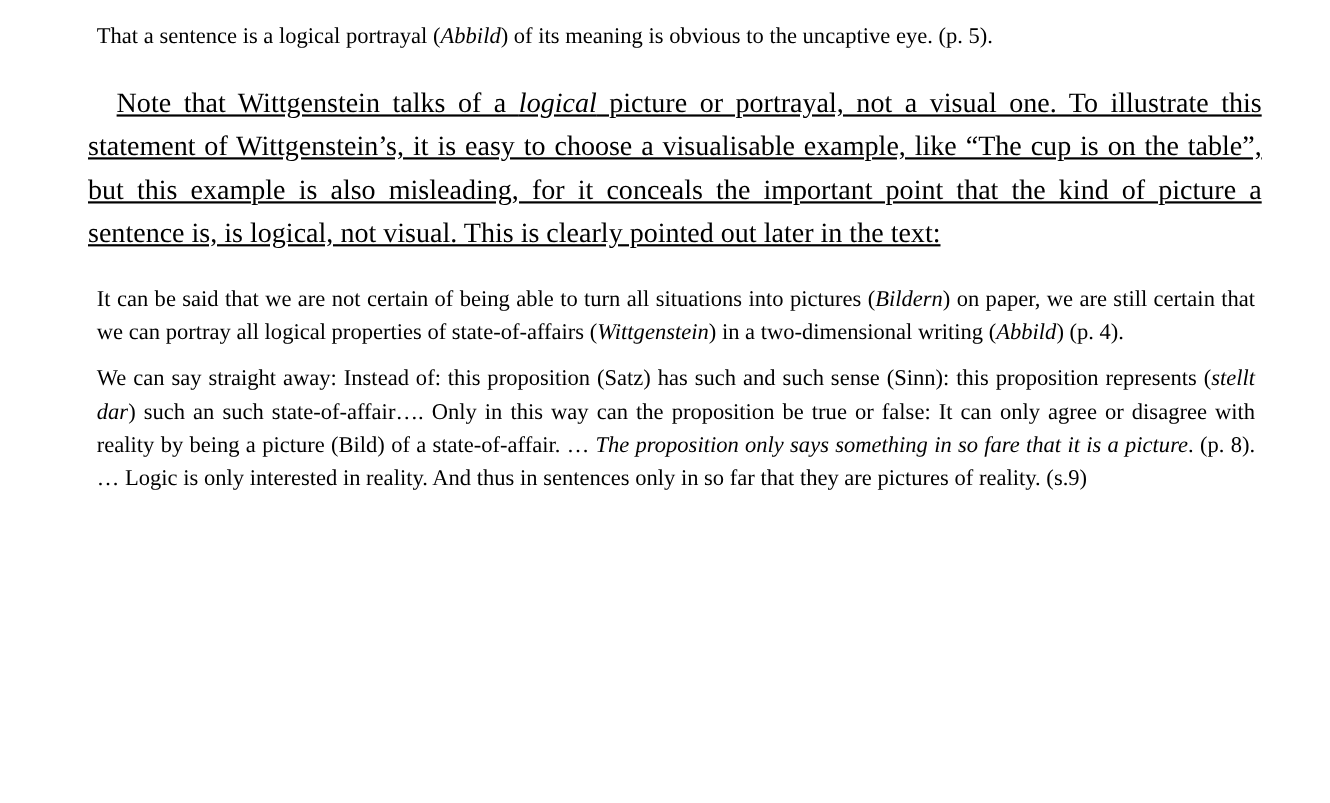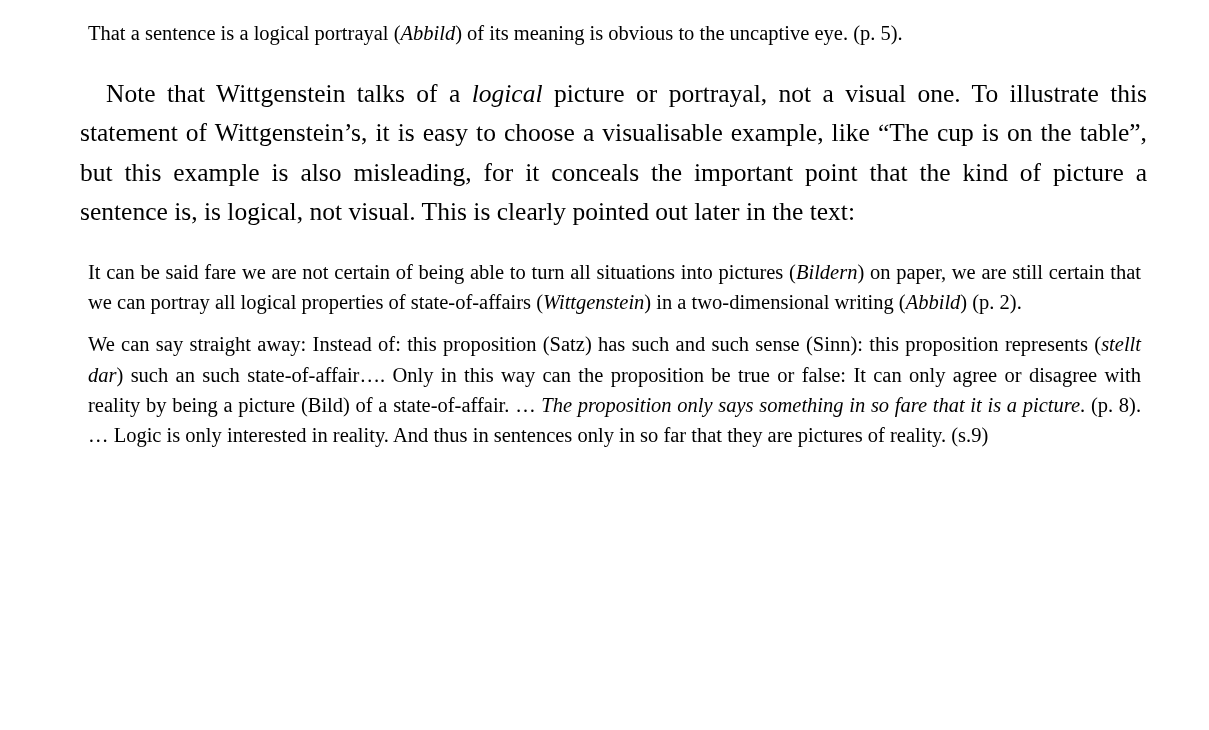--- a/index.html
+++ b/index.html
@@ -36,20 +36,21 @@
   .quote.q3 { margin-top: 12px; }
 
   
   .body-para {
     font-size: 25.5px;
     line-height: 1.54;
     text-align: justify;
     text-justify: inter-word;
     margin: 26px 0 0 0;
     text-indent: 26px;
+    text-decoration: underline;
   }
   .body-line {
     font-size: 25.5px;
     line-height: 1.54;
     margin: 26px 0 0 0;
     text-indent: 4px;
   }
   .it { font-style: italic; }
 </style>
 </head>
@@ -59,21 +60,21 @@
 
   <div class="quote q1">
     <span>That a sentence is a logical portrayal (</span><span class="it">Abbild</span><span>) of its meaning is obvious to the uncaptive eye. (p. 5).</span>
   </div>
 
   <p class="body-para">
     <span>Note that Wittgenstein talks of a </span><span class="it">logical</span><span> picture or portrayal, not a visual one. To illustrate this statement of Wittgenstein’s, it is easy to choose a visualisable example, like “The cup is on the table”, but this example is also misleading, for it conceals the important point that the kind of picture a sentence is, is logical, not visual. This is clearly pointed out later in the text:</span>
   </p>
 
   <div class="quote q2">
-    <span>It can be said fare we are not certain of being able to turn all situations into pictures (</span><span class="it">Bildern</span><span>) on paper, we are still certain that we can portray all logical properties of state-of-affairs (</span><span class="it">Wittgenstein</span><span>) in a two-dimensional writing (</span><span class="it">Abbild</span><span>) (p. 2).</span>
+    <span>It can be said that we are not certain of being able to turn all situations into pictures (</span><span class="it">Bildern</span><span>) on paper, we are still certain that we can portray all logical properties of state-of-affairs (</span><span class="it">Wittgenstein</span><span>) in a two-dimensional writing (</span><span class="it">Abbild</span><span>) (p. 4).</span>
   </div>
 
 
   <div class="quote q3">
     <span>We can say straight away: Instead of: this proposition (Satz) has such and such sense (Sinn): this proposition represents (</span><span class="it">stellt dar</span><span>) such an such state-of-affair…. Only in this way can the proposition be true or false: It can only agree or disagree with reality by being a picture (Bild) of a state-of-affair. … </span><span class="it">The proposition only says something in so fare that it is a picture</span><span>. (p. 8). … Logic is only interested in reality. And thus in sentences only in so far that they are pictures of reality. (s.9)</span>
   </div>
 
 </div>
 
 </body></html>

